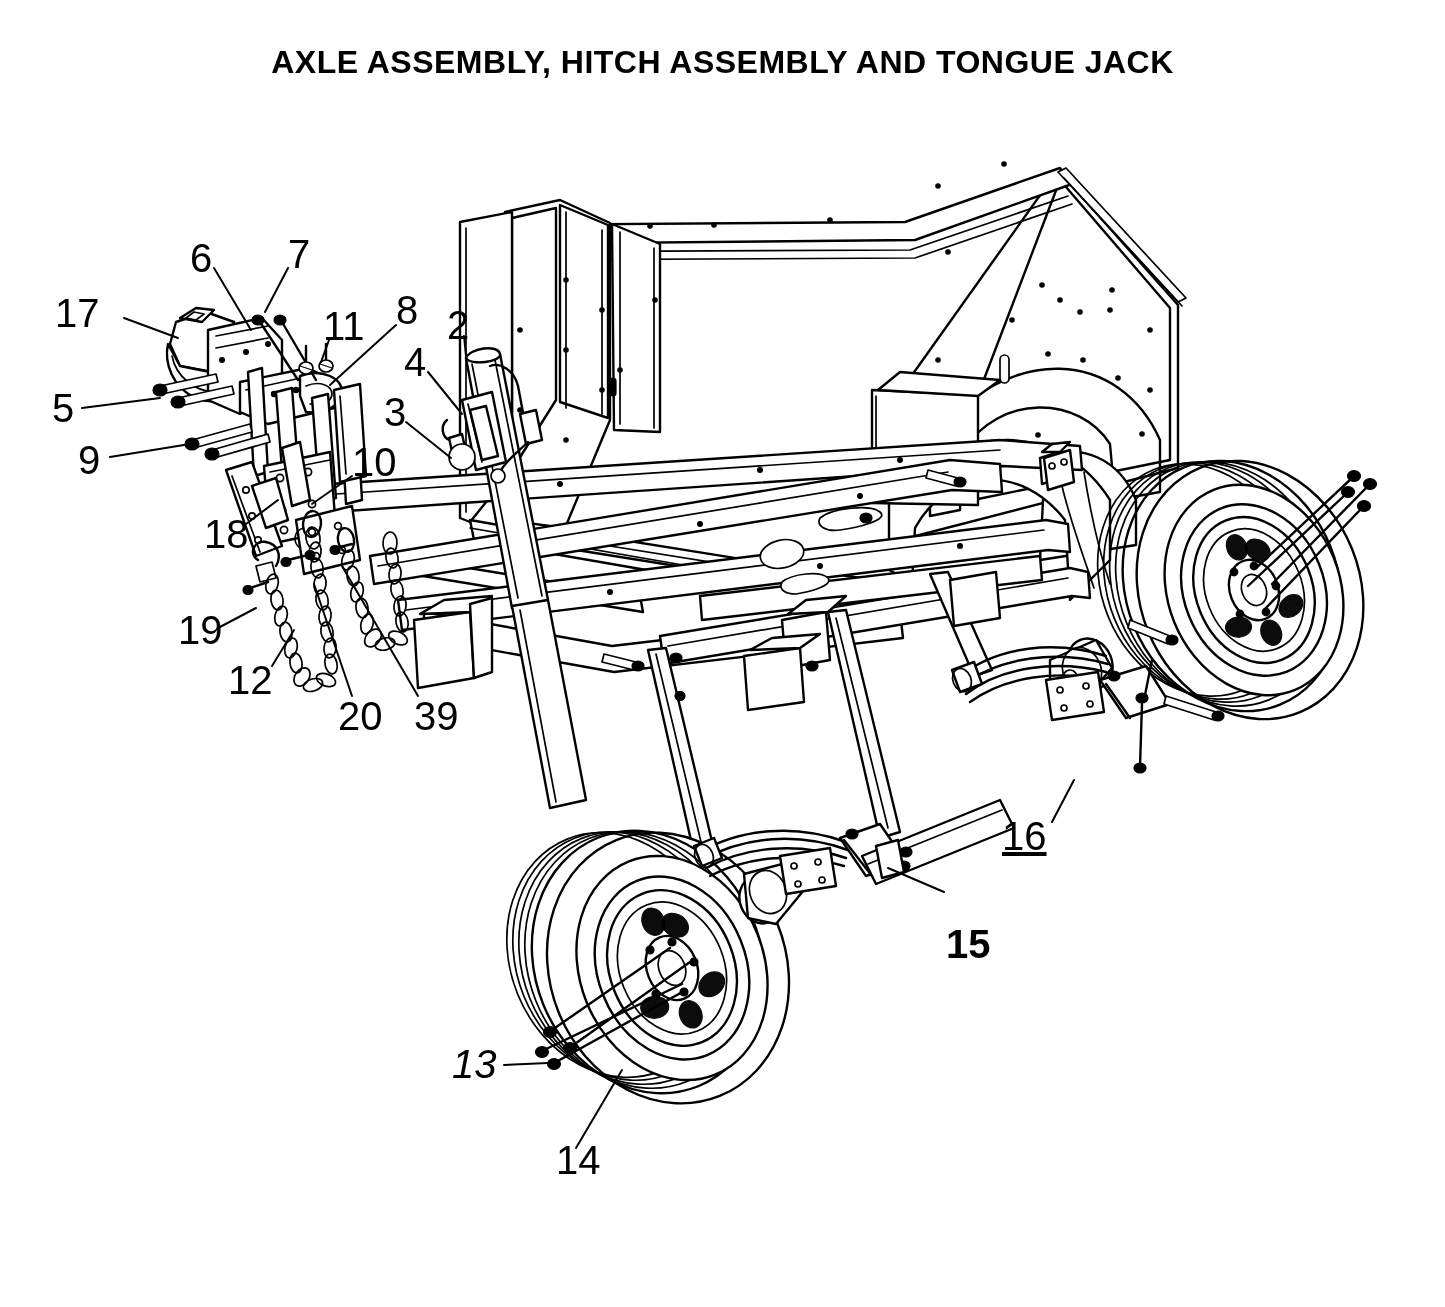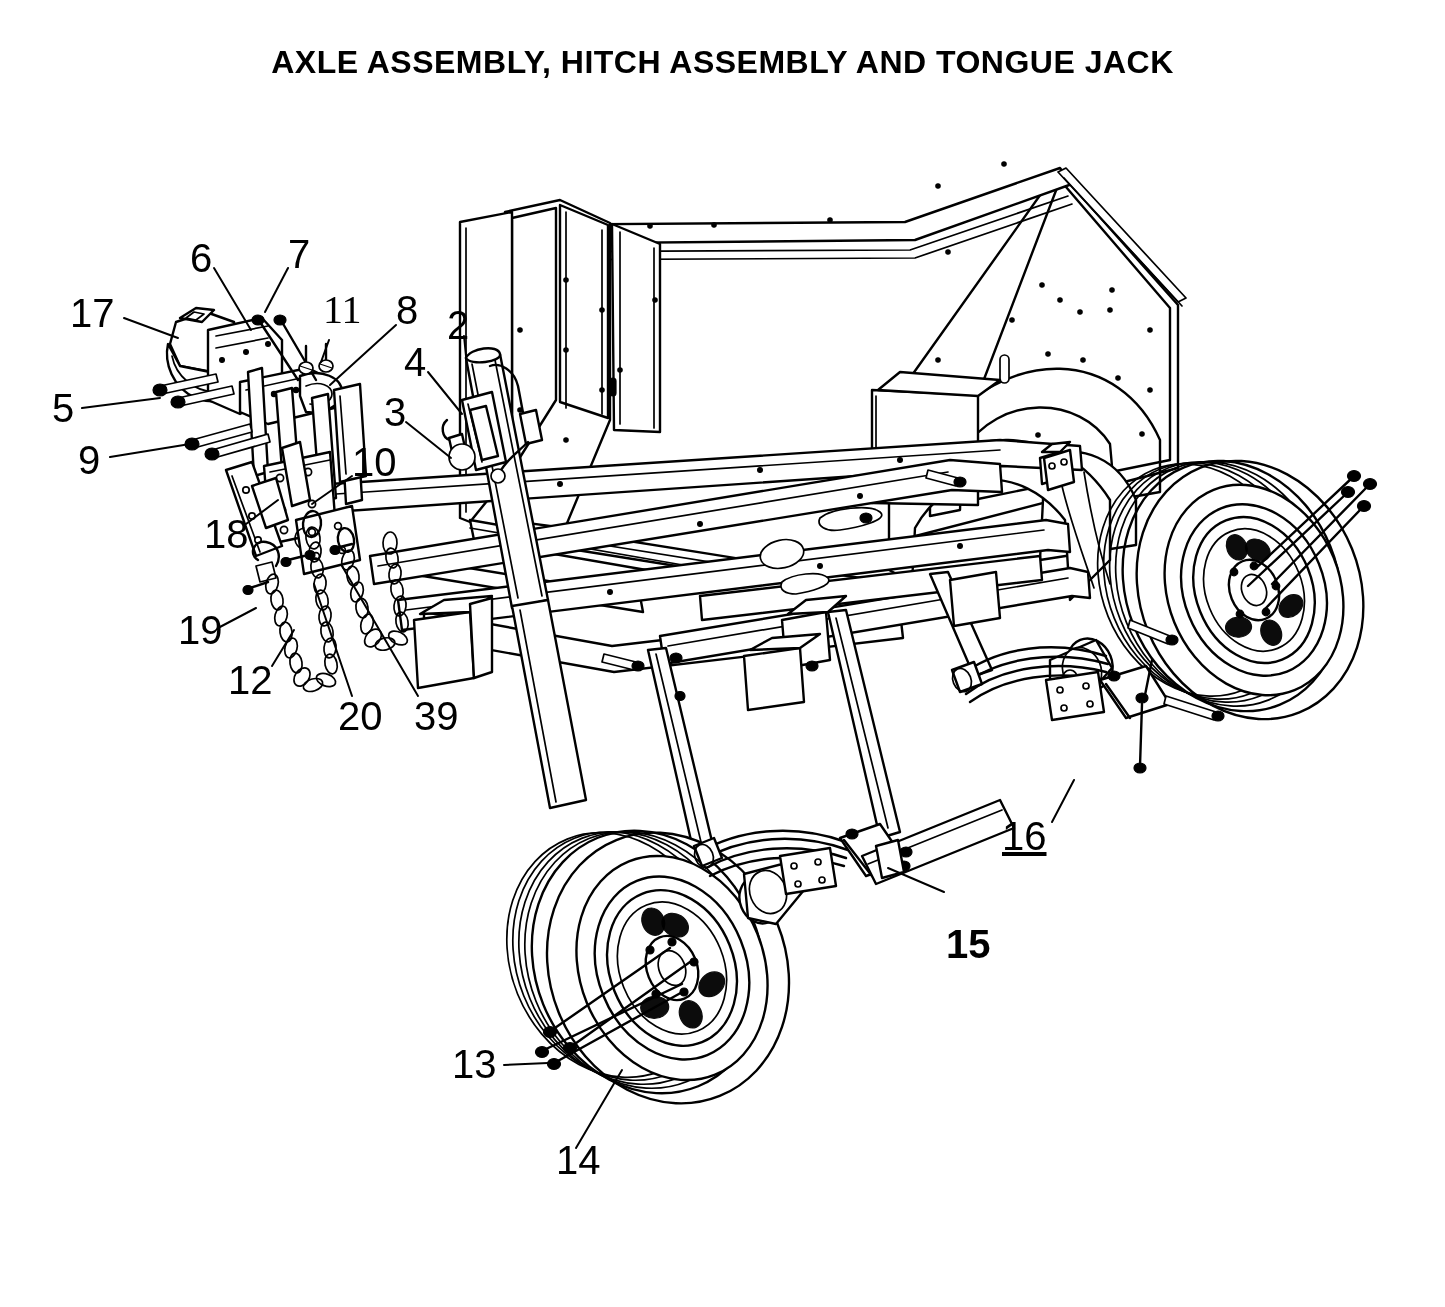--- a/index.html
+++ b/index.html
@@ -536,34 +536,34 @@
       <line class="leader" x1="272" y1="666" x2="294" y2="630"></line>
       <line class="leader" x1="352" y1="696" x2="314" y2="584"></line>
       <line class="leader" x1="418" y1="696" x2="342" y2="566"></line>
       <line class="leader" x1="504" y1="1065" x2="548" y2="1063"></line>
       <line class="leader" x1="576" y1="1148" x2="622" y2="1070"></line>
       <line class="leader" x1="944" y1="892" x2="888" y2="868"></line>
       <line class="leader" x1="1052" y1="822" x2="1074" y2="780"></line>
     </g>
   </svg>
 
-  <div class="callout-label" style="left:70px;  top:293px;">17</div>
+  <div class="callout-label" style="left:55px;  top:293px;">17</div>
   <div class="callout-label" style="left:190px; top:238px;">6</div>
   <div class="callout-label" style="left:288px; top:234px;">7</div>
-  <div class="callout-label" style="left:323px; top:290px;font-family:Liberation Serif, serif;">11</div>
+  <div class="callout-label" style="left:323px; top:306px;">11</div>
   <div class="callout-label" style="left:396px; top:290px;">8</div>
   <div class="callout-label" style="left:447px; top:305px;">2</div>
   <div class="callout-label" style="left:404px; top:342px;">4</div>
   <div class="callout-label" style="left:384px; top:392px;">3</div>
   <div class="callout-label" style="left:52px;  top:388px;">5</div>
   <div class="callout-label" style="left:78px;  top:440px;">9</div>
   <div class="callout-label" style="left:352px; top:442px;">10</div>
   <div class="callout-label" style="left:204px; top:514px;">18</div>
   <div class="callout-label" style="left:178px; top:610px;">19</div>
   <div class="callout-label" style="left:228px; top:660px;">12</div>
   <div class="callout-label" style="left:338px; top:696px;">20</div>
   <div class="callout-label" style="left:414px; top:696px;">39</div>
-  <div class="callout-label" style="left:452px; top:1044px;">13</div>
+  <div class="callout-label" style="left:452px; top:1044px;font-style:italic;">13</div>
   <div class="callout-label" style="left:556px; top:1140px;">14</div>
   <div class="callout-label" style="left:946px; top:924px;font-weight:bold;">15</div>
   <div class="callout-label" style="left:1002px; top:816px;text-decoration:underline;">16</div>
 
 </div>
 
 </body></html>

